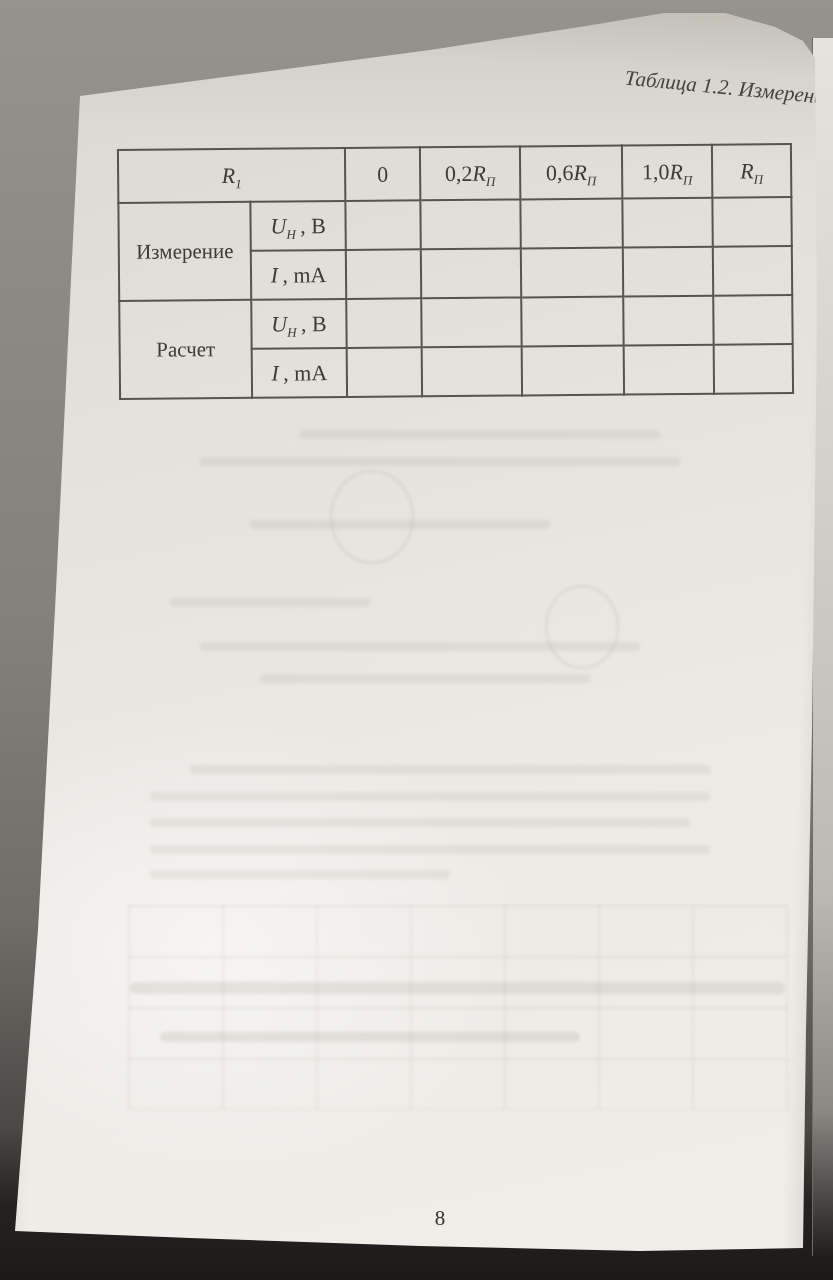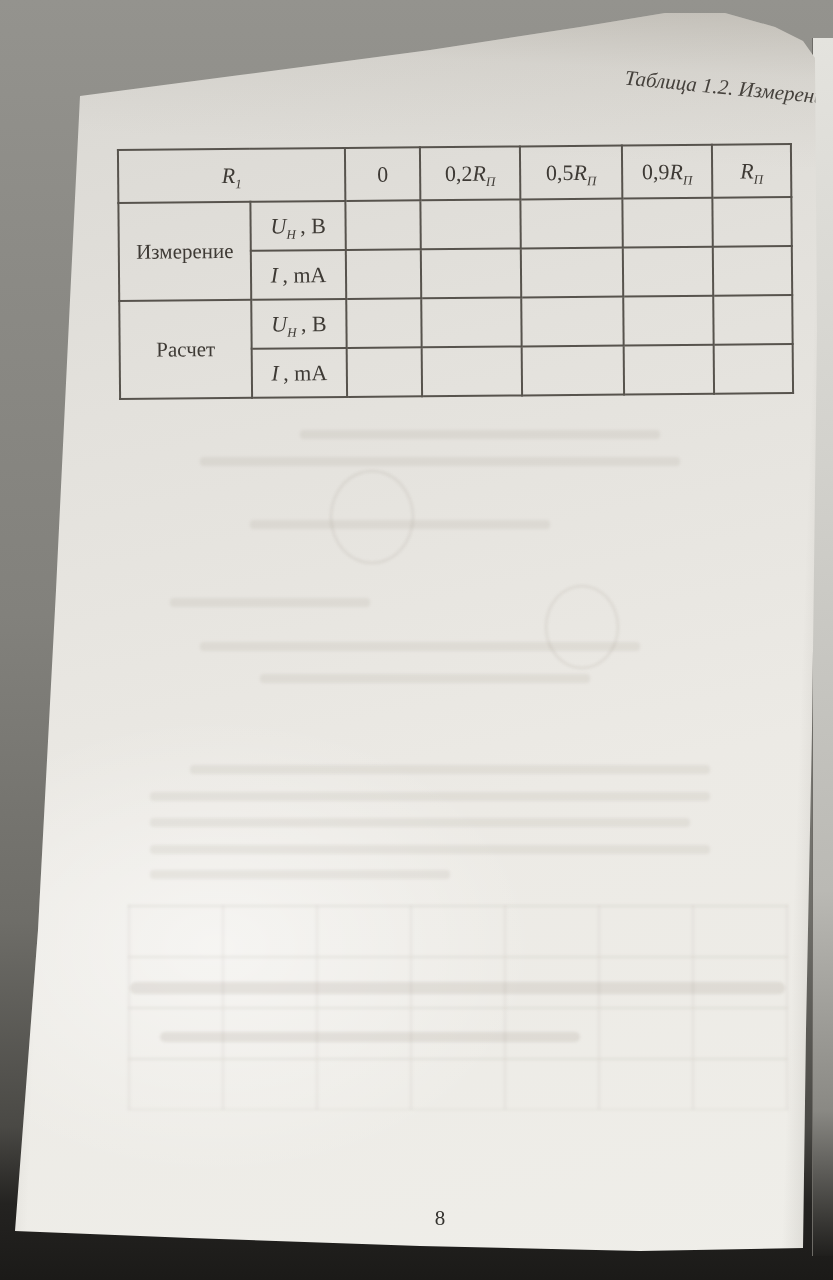--- a/index.html
+++ b/index.html
@@ -132,22 +132,22 @@
         <col style="width:100px">
           <col style="width:102px">
           <col style="width:90px">
           <col style="width:79px">
       </colgroup>
       <tbody>
         <tr class="hdr">
           <td colspan="2" class="corner"><span class="pre"></span><span class="var">R</span><sub class="sb">1</sub></td>
           <td class="colhead"><span class="pre">0</span><span class="var"></span><sub class="sb"></sub></td>
           <td class="colhead"><span class="pre">0,2</span><span class="var">R</span><sub class="sb">П</sub></td>
-          <td class="colhead"><span class="pre">0,5</span><span class="var">R</span><sub class="sb">П</sub></td>
-          <td class="colhead"><span class="pre">0,9</span><span class="var">R</span><sub class="sb">П</sub></td>
+          <td class="colhead"><span class="pre">0,6</span><span class="var">R</span><sub class="sb">П</sub></td>
+          <td class="colhead"><span class="pre">1,0</span><span class="var">R</span><sub class="sb">П</sub></td>
           <td class="colhead"><span class="pre"></span><span class="var">R</span><sub class="sb">П</sub></td>
         </tr>
 
         <tr class="body">
           <td rowspan="2" class="group">Измерение</td>
           <td class="sublabel"><span class="var">U</span><sub class="sb">Н</sub><span class="unit">, В</span></td>
           <td class="c"></td>
           <td class="c"></td>
           <td class="c"></td>
           <td class="c"></td>

